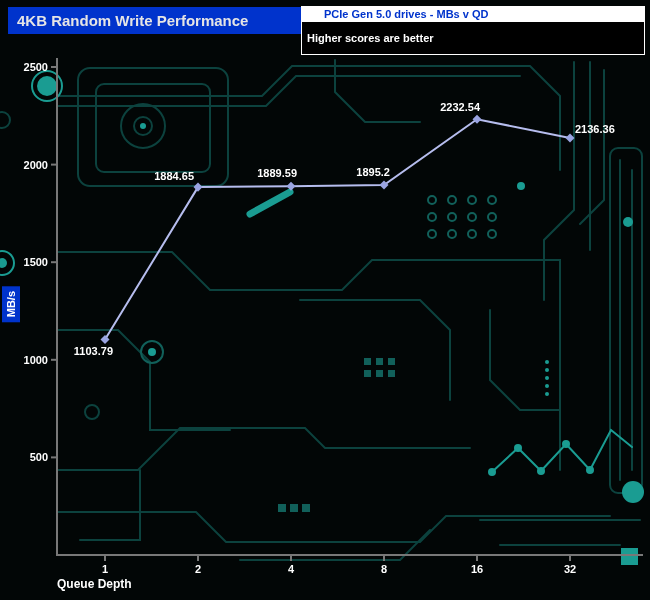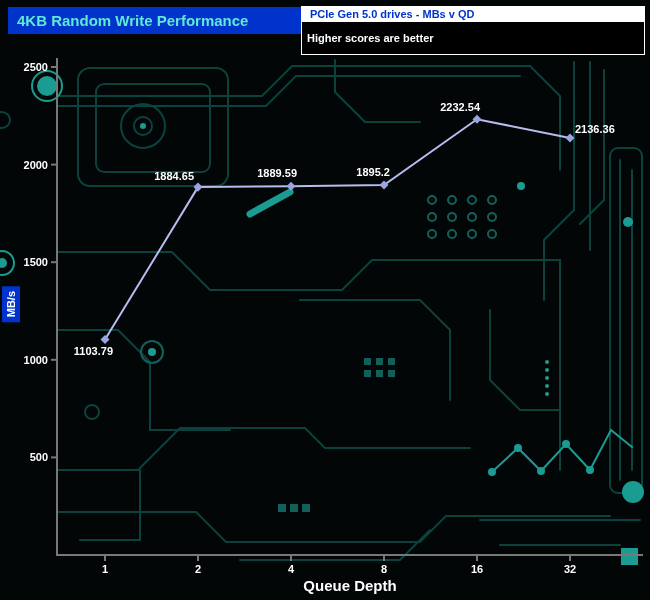--- a/index.html
+++ b/index.html
@@ -2,34 +2,34 @@
 <html style="--title-bg: #0033cc; --axis-color: #787878; --line-color: #b6bdee; --marker-color: #9aa4e2; --circuit-dim: #0c423e; --circuit-mid: #11605a; --circuit-bright: #1a9c92;"><head>
 <meta charset="utf-8">
 <style>
   html,body{margin:0;padding:0;background:#000;}
   .page{position:relative;width:650px;height:600px;background:#020606;overflow:hidden;
         font-family:"Liberation Sans",sans-serif;}
   .layer{position:absolute;left:0;top:0;}
 
   
   .titlebar{position:absolute;left:8px;top:7px;width:298px;height:27px;
-            background:var(--title-bg,#0033cc);color:#5eead4;font-weight:bold;font-size:15px;
+            background:var(--title-bg,#0033cc);color:#e5e5e5;font-weight:bold;font-size:15px;
             line-height:27px;padding-left:9px;box-sizing:border-box;}
   .infobox{position:absolute;left:301px;top:6px;width:344px;box-sizing:border-box;}
   .info1{background:#ffffff;color:var(--title-bg,#0033cc);font-weight:bold;font-size:11px;
-         padding:1px 8px;border:1px solid #fff;}
+         padding:1px 22px;border:1px solid #fff;}
   .info2{background:#000;color:#fff;font-weight:bold;font-size:11px;
          padding:10px 5px;border:1px solid #fff;border-top:none;}
 
   
   .ylabel{position:absolute;left:2px;top:286px;background:var(--title-bg,#0033cc);color:#fff;
           font-weight:bold;font-size:11px;padding:5px 3px;writing-mode:vertical-rl;
           transform:rotate(180deg);}
-  .xlabel{position:absolute;left:57px;top:577px;width:586px;text-align:center;color:#fff;
-          font-weight:bold;font-size:15px;}
+  .xlabel{position:absolute;left:57px;top:577px;width:586px;text-align:left;color:#fff;
+          font-weight:bold;font-size:12px;}
 
   
   .axisline{stroke:var(--axis-color,#787878);stroke-width:2;}
   .series-line{fill:none;stroke:var(--line-color,#b6bdee);stroke-width:2;}
   .marker{fill:var(--marker-color,#9aa4e2);}
   .tick{fill:#fff;font:bold 11px "Liberation Sans",sans-serif;}
   .plabel{fill:#fff;font:bold 11px "Liberation Sans",sans-serif;}
 
   
   .c1{stroke:var(--circuit-dim,#0c423e);fill:none;stroke-width:2;stroke-linecap:round;}

